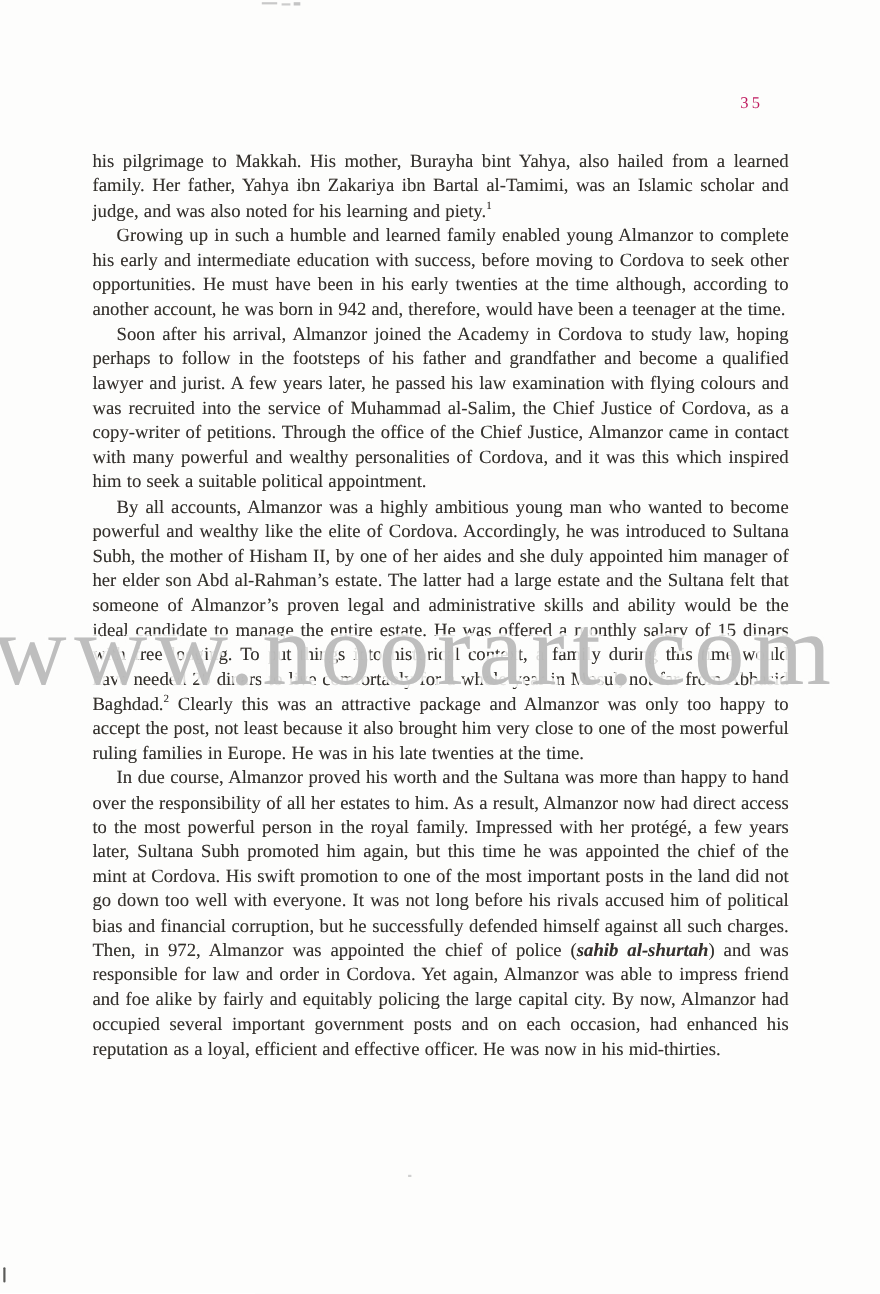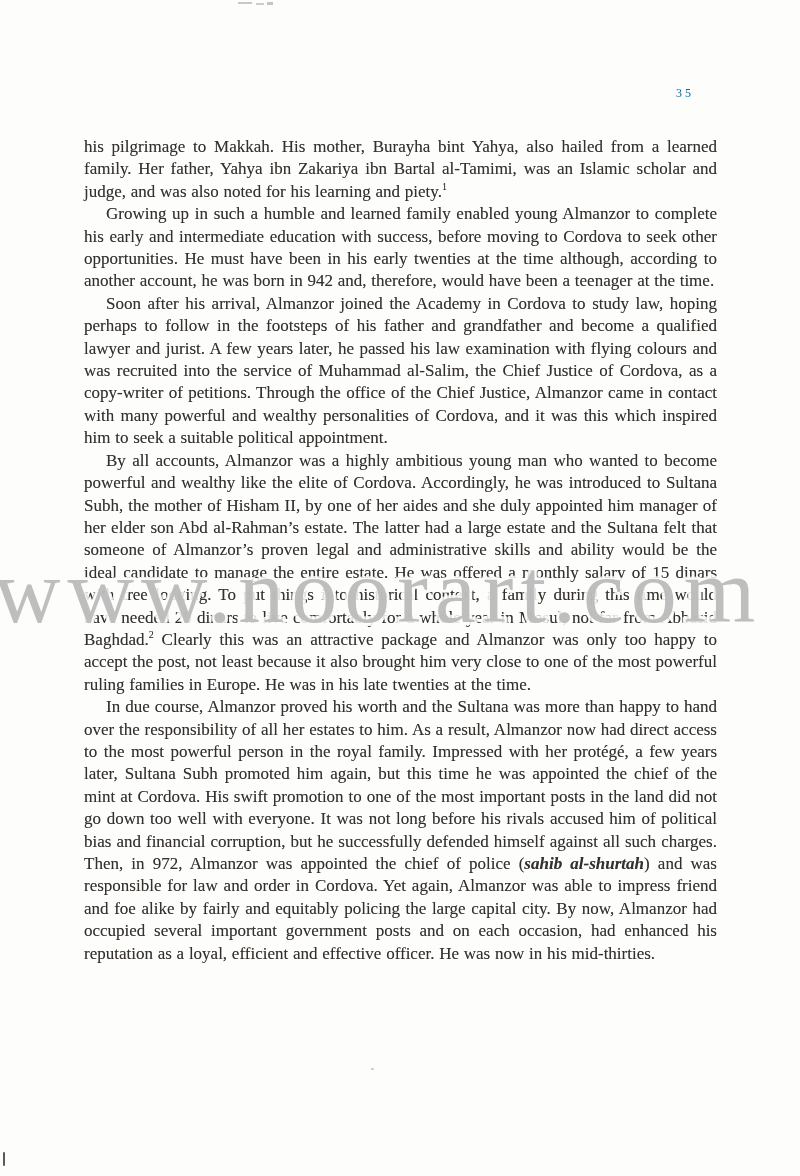--- a/index.html
+++ b/index.html
@@ -12,23 +12,23 @@
     width: 800px;
     height: 1176px;
     background: #fdfdfc;
     overflow: hidden;
     font-family: "Liberation Serif", serif;
   }
   .page-number {
     position: absolute;
     top: 86px;
     right: 106px;
-    font-size: 12px;
+    font-size: 15px;
     letter-spacing: 3px;
-    color: #0369a1;
+    color: #be185d;
   }
   .text-block {
     position: absolute;
     left: 84px;
     top: 136px;
     width: 633px;
   }
   .para {
     margin: 0;
     font-size: 17px;

